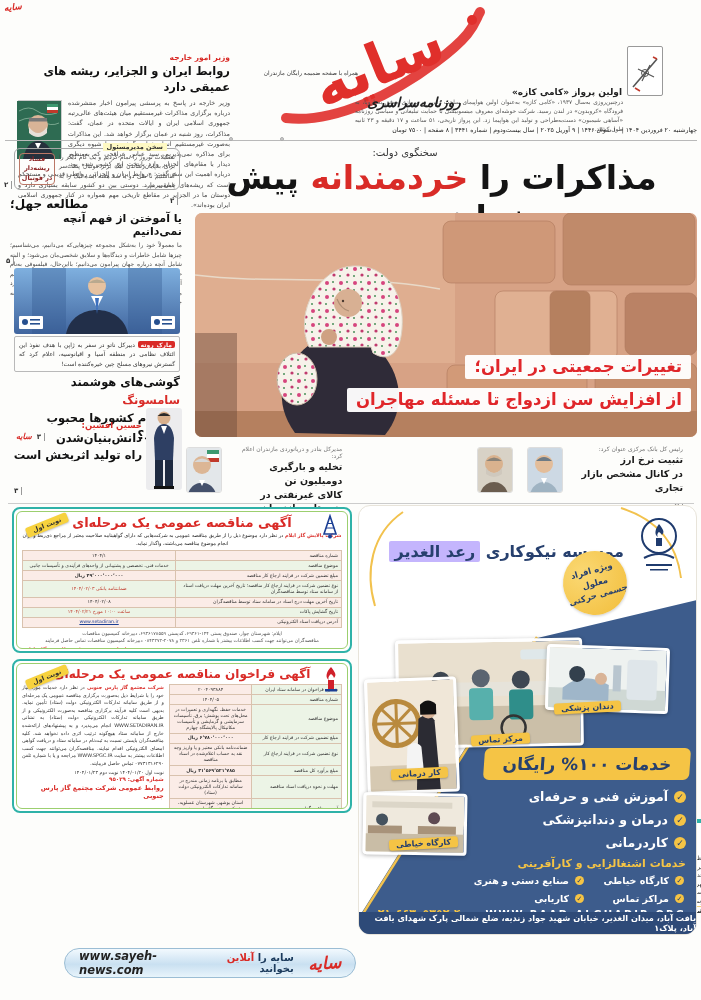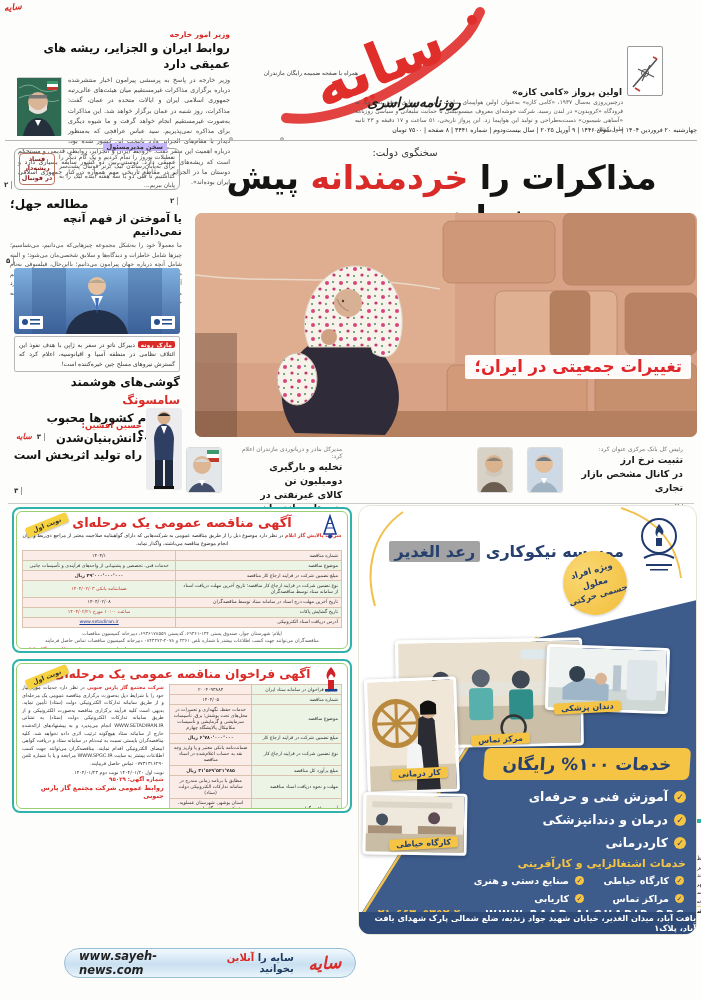--- a/index.html
+++ b/index.html
@@ -4,38 +4,38 @@
 <style>
   html,body{margin:0;padding:0;background:#ffffff;}
   *{box-sizing:border-box;}
   body{font-family:"DejaVu Sans", sans-serif;}
   #page{position:relative;width:701px;height:1000px;margin:0 auto;background:#fdfdfb;overflow:hidden;direction:rtl;}
   .abs{position:absolute;}
   .jt{text-align:justify;}
   .red{color:#d92b27;}
   .pgmark{font-size:7px;color:#333;border-right:1px solid #999;padding-right:3px;font-weight:bold;}
   
-  .kicker-sm{font-size:7.5px;color:#d92b27;font-weight:bold;}
+  .kicker-sm{font-size:7.5px;color:#d92b27;font-weight:bold;margin-top:23px;}
   .fm-title{font-size:11.5px;font-weight:800;color:#111;line-height:1.35;margin:2px 0 3px;}
   .fm-body{font-size:6.3px;color:#444;line-height:1.62;}
   .fm-photo{float:left;width:44px;height:58px;margin:2px 6px 2px 0;border:1px solid #ccc;}
   .tagline{font-size:13.5px;font-weight:bold;font-style:italic;color:#222;text-align:center;}
   .suppl{font-size:5.8px;color:#333;text-align:center;}
   .dateline{font-size:6.2px;color:#222;text-align:right;letter-spacing:.1px;}
   .hist-kicker{font-size:9px;font-weight:800;color:#222;text-align:right;}
   .hist-body{font-size:5.8px;color:#555;line-height:1.55;}
   .hrule{border-top:1px solid #b9b9b9;}
   .node{width:4px;height:4px;border-radius:50%;background:#cfcfcf;border:1px solid #aaa;}
   
   .lead-kicker{font-size:10px;color:#333;text-align:center;}
   .lead-hl{font-size:33px;font-weight:900;color:#141414;text-align:center;line-height:1.2;letter-spacing:-.5px;}
   .strip{position:absolute;background:rgba(255,255,255,.96);padding:2px 9px 3px;border-radius:2px;font-size:16.5px;font-weight:900;color:#e0262a;white-space:nowrap;}
   
   .edbox{border:1px solid #a8a8a8;border-radius:6px;padding:4px;display:flex;gap:4px;}
-  .edlabel{position:absolute;top:-6px;right:12px;background:#c4b5fd;padding:0 4px;font-size:6.5px;font-weight:bold;color:#333;}
+  .edlabel{position:absolute;top:-6px;right:12px;background:#fef9c3;padding:0 4px;font-size:6.5px;font-weight:bold;color:#333;}
   .edchip{flex:0 0 36px;border:1px solid #b76;border-radius:4px;display:flex;flex-direction:column;align-items:center;justify-content:center;font-size:6.4px;font-weight:bold;color:#8a2020;text-align:center;line-height:1.5;}
   .edbody{font-size:5.9px;color:#444;line-height:1.6;}
   .jahl-t1{font-size:12px;font-weight:900;color:#111;text-align:left;}
   .jahl-t2{font-size:11px;font-weight:800;color:#111;text-align:right;margin-top:1px;}
   .jahl-body{font-size:5.9px;color:#444;line-height:1.62;margin-top:3px;}
   .capbox{border:1px solid #b9b9b9;border-radius:2px;padding:3px 4px;font-size:6px;color:#333;line-height:1.55;}
   .capchip{background:#d92b27;color:#fff;font-weight:bold;padding:0 3px;border-radius:2px;font-size:6px;}
   .sam-l1{font-size:11.5px;font-weight:900;color:#111;text-align:right;line-height:1.55;}
   .afs-k{font-size:8.5px;font-weight:bold;color:#d92b27;text-align:right;}
   .afs-t{font-size:11.5px;font-weight:900;color:#111;text-align:right;line-height:1.5;}
@@ -74,21 +74,21 @@
   .ebl-row{display:flex;justify-content:space-between;margin-top:2px;font-size:6.5px;font-weight:bold;color:#222;}
   
   .fbar{background:linear-gradient(180deg,#f2f9fe 0%,#c9e0f1 55%,#e8f4fb 100%);border:1px solid #9bbdd4;border-radius:16px;display:flex;align-items:center;gap:14px;padding:0 14px;}
   .flogo{font-size:17px;font-weight:900;font-style:italic;color:#d92b27;transform:rotate(-4deg);}
   .fread{font-size:10px;font-weight:800;color:#1b3a5c;}
   .furl{font-size:11.5px;font-weight:bold;font-style:italic;color:#222;direction:ltr;}
   
   #charity{background:#fff;border:1px solid #e8e4da;border-radius:12px;overflow:hidden;}
   .navy-panel{position:absolute;inset:0;background:#3d5c8c;clip-path:polygon(52% 31%,100% 22%,100% 100%,0 100%,0 96%);}
   .ch-title{font-size:16px;font-weight:900;color:#27406e;white-space:nowrap;}
-  .ch-hl{background:#a3a3a3;padding:1px 5px;border-radius:2px;}
+  .ch-hl{background:#c4b5fd;padding:1px 5px;border-radius:2px;}
   .ch-para{font-size:8.2px;color:#444;line-height:1.8;text-align:justify;}
   .ch-badge{background:radial-gradient(circle at 35% 30%,#fad873,#f2bd3a);border-radius:50%;display:flex;flex-direction:column;align-items:center;justify-content:center;transform:rotate(-16deg);font-size:8.5px;font-weight:900;color:#27406e;text-align:center;line-height:1.5;box-shadow:0 1px 3px rgba(0,0,0,.2);}
   .ch-photo{position:absolute;border:3px solid #fff;border-radius:4px;box-shadow:0 1px 4px rgba(0,0,0,.3);overflow:hidden;}
   .ch-cap{position:absolute;background:#f5c445;color:#27406e;font-size:8px;font-weight:bold;padding:1px 7px;border-radius:3px;transform:rotate(-3deg);box-shadow:0 1px 2px rgba(0,0,0,.25);white-space:nowrap;}
   .ch-services{position:absolute;background:#f5c445;border-radius:6px;display:flex;align-items:center;justify-content:center;font-size:17px;font-weight:900;color:#27406e;transform:skewX(-4deg);}
   .ch-item{position:absolute;color:#fff;font-size:12.5px;font-weight:800;display:flex;align-items:center;gap:6px;direction:rtl;}
   .ch-item-sm{font-size:9.5px;}
   .chk{display:inline-flex;width:12px;height:12px;border-radius:50%;background:#f5c445;color:#27406e;font-size:9px;font-weight:bold;align-items:center;justify-content:center;flex:0 0 auto;}
   .chk::before{content:"✓";}
   .chk-sm{width:9px;height:9px;font-size:7px;}
@@ -187,20 +187,21 @@
         <path d="M42 182 C20 152 26 118 56 94 L122 94 C152 124 152 160 132 184 Z" fill="#2f2b38"></path>
         <ellipse cx="44" cy="128" rx="20" ry="26" fill="url(#flor)" stroke="#c9b9a8"></ellipse>
         <path d="M56 96 C40 60 68 16 100 15 C136 13 152 46 149 78 C147 102 136 112 120 102 L118 96 Z" fill="url(#flor)" stroke="#ddd0c0"></path>
         <circle cx="95" cy="52" r="14" fill="#d8b093"></circle>
         <path d="M84 48 Q88 58 96 60" stroke="#b08e74" stroke-width="1.2" fill="none"></path>
         <circle cx="90" cy="50" r="1.2" fill="#4a3a30"></circle>
         <circle cx="76" cy="86" r="8" fill="#cfa182"></circle>
       </g>
     </svg>
     <div class="strip" style="right:6px;top:142px;">تغییرات جمعیتی در ایران؛</div>
+    <div class="strip" style="right:6px;top:175px;">از افزایش سن ازدواج تا مسئله مهاجران</div>
   </div>
 
   <div class="abs" style="left:14px;top:148px;width:166px;height:42px;">
     <div class="edbox" style="height:100%;position:relative;">
       <div class="edlabel">سخن مدیرمسئول</div>
       <div class="edbody jt">تعطیلات نوروز را تمام کردیم و یک گام دیگر را برای به‌پایان‌رساندن لیگ برتر فوتبال پشت‌سر گذاشتیم تا طی دو یا سه هفته آینده لیگ را به پایان ببریم...</div>
       <div class="edchip">
         <span>فساد ریشه‌دار</span>
         <span>در فوتبال</span>
       </div>

